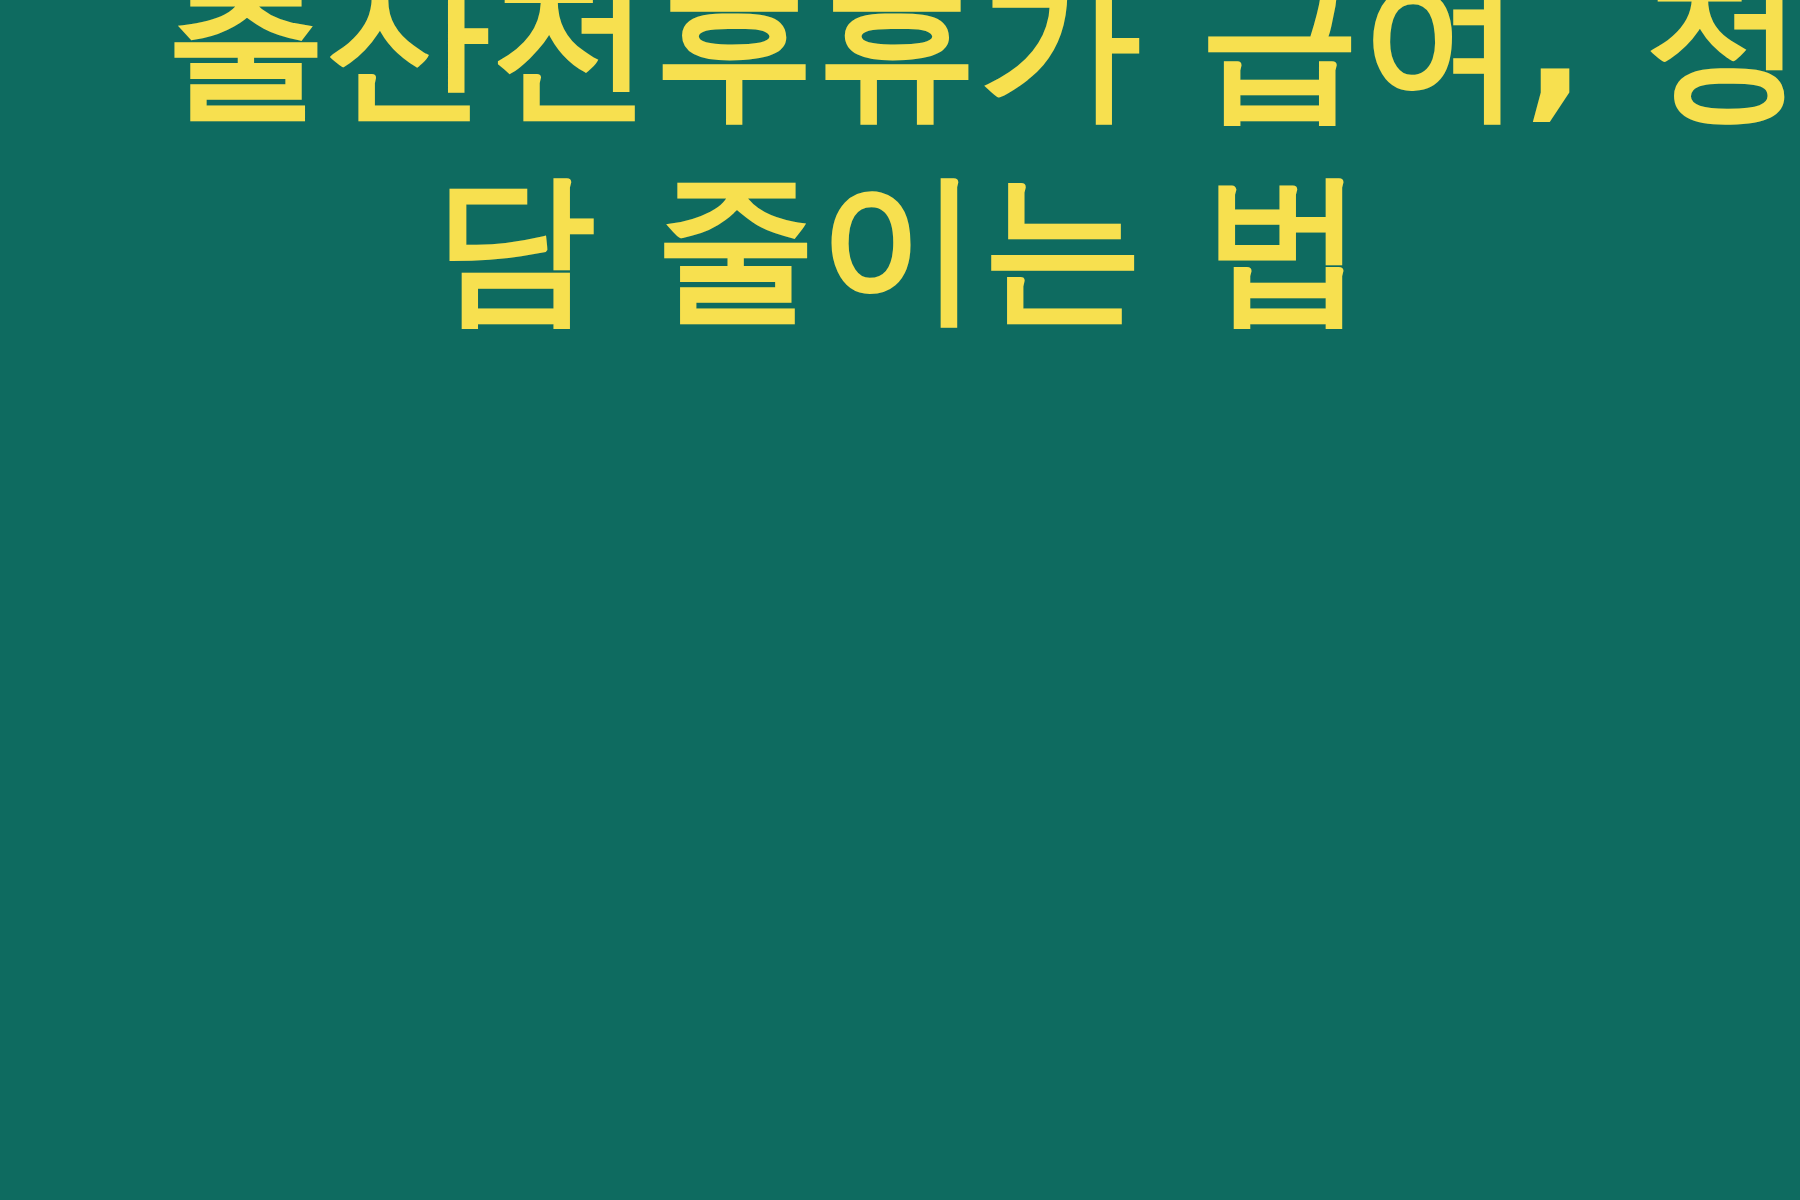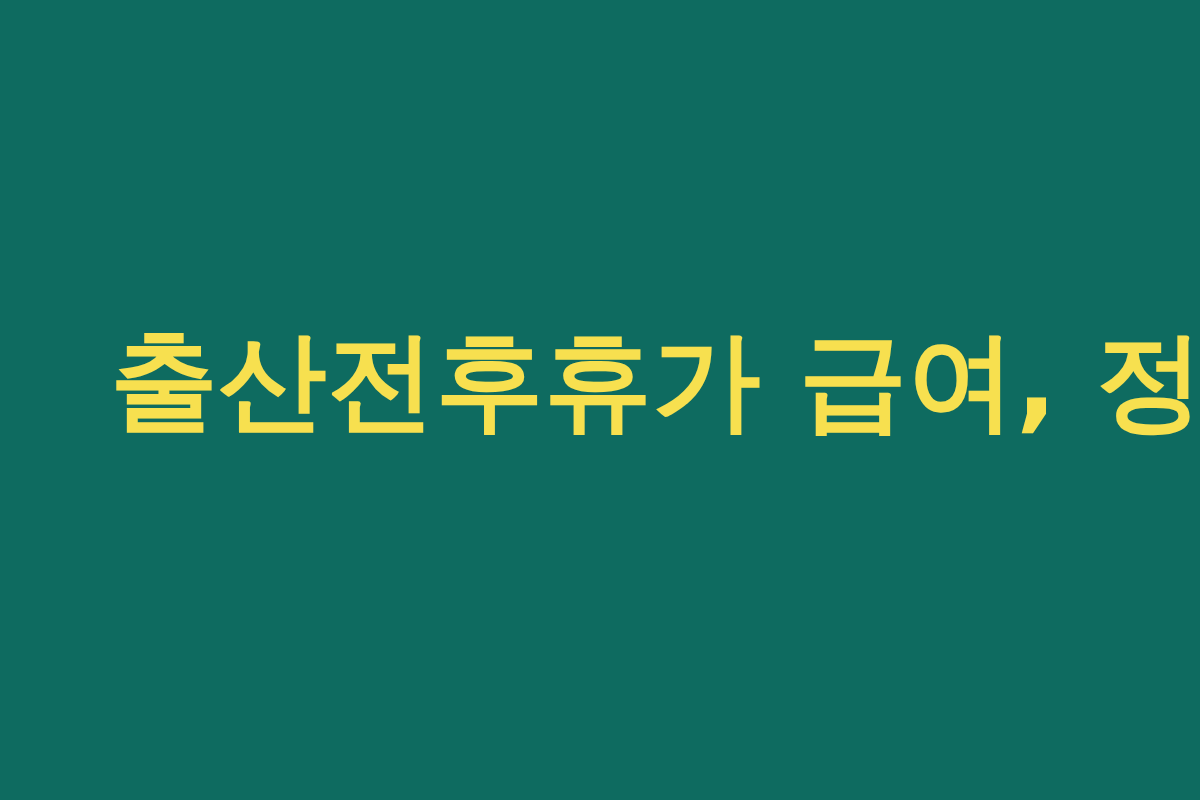--- a/index.html
+++ b/index.html
@@ -14,21 +14,20 @@
     overflow: hidden;
     font-family: "DejaVu Sans", "Liberation Sans", sans-serif;
   }
 
   #thumbnail-card {
     position: relative;
     width: 1200px;
     height: 800px;
     background: #0E6B60;
     display: flex;
-    align-items: center;
     justify-content: center;
     box-sizing: border-box;
   }
 
   #title-block {
     width: 980px;
     margin-top: -38px;   
     text-align: center;
     user-select: none;
   }
@@ -53,15 +52,16 @@
 </head>
 <body>
 
 <div id="thumbnail-card" style="background: rgb(14, 107, 96);">
 
   <div id="title-block">
 
     <span class="title-line" style="color: rgb(247, 224, 79);">출산전후휴가 급여, 정</span>
 
 
+    <span class="title-line short" style="color: rgb(247, 224, 79);">담 줄이는 법</span>
 
   </div>
 </div>
 
 </body></html>

